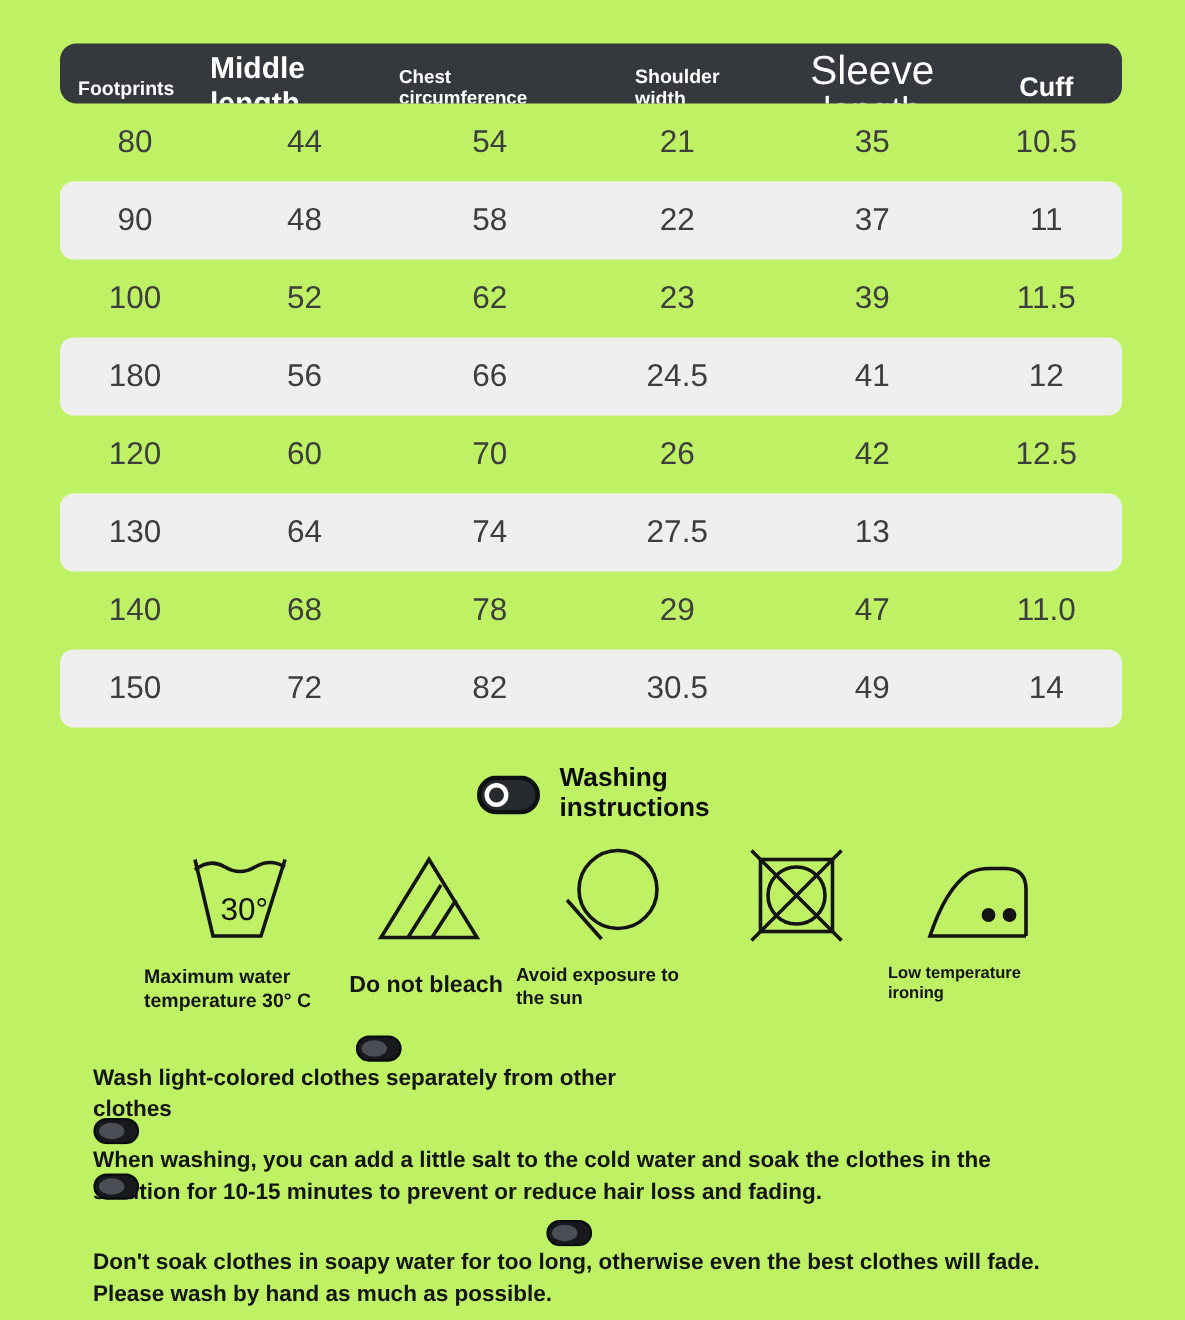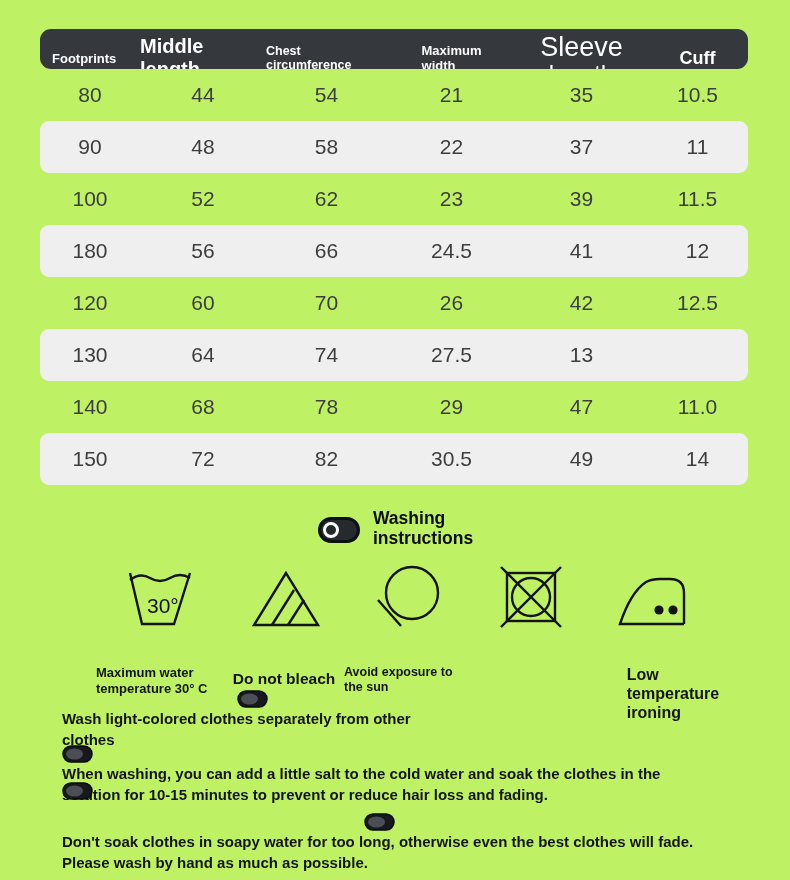--- a/index.html
+++ b/index.html
@@ -27,28 +27,28 @@
   .td{display:flex;align-items:center;justify-content:center;
       font-size:21px;color:#3d3d3d;}
 
   
   .wash-title{position:absolute;left:318px;top:508px;display:flex;align-items:flex-start;}
   .wash-title .pill{margin-top:9px;}
   .wt-text{margin-left:13px;font-size:17.5px;font-weight:bold;line-height:20px;color:#0d0d0d;}
 
   
   .symbols{position:absolute;left:96px;top:560px;width:620px;display:flex;}
-  .sym{display:flex;flex-direction:column;align-items:center;gap:22px;}
+  .sym{display:flex;flex-direction:column;align-items:center;}
   .sym .icon-box{height:70px;display:flex;align-items:flex-end;justify-content:center;}
   .sym .lbl{margin-top:13px;font-weight:bold;color:#141414;text-align:left;line-height:1.2;}
   .sym1{width:128px;} .sym1 .lbl{font-size:13px;}
   .sym2{width:120px;} .sym2 .lbl{font-size:15.5px;margin-top:18px;}
   .sym3{width:126px;} .sym3 .lbl{font-size:12.5px;}
   .sym4{width:122px;} .sym4 .lbl{font-size:12.5px;}
-  .sym5{width:122px;} .sym5 .lbl{font-size:16px;margin-left:40px;}
+  .sym5{width:122px;} .sym5 .lbl{font-size:11px;}
   .care{stroke:#141414;fill:none;stroke-width:2.4;}
   .tub-temp{font-size:21px;fill:#141414;stroke:none;font-family:"Liberation Sans",sans-serif;}
 
   
   .note{position:absolute;left:62px;display:flex;flex-direction:column;}
   .note .pill-s{flex:0 0 auto;margin-right:11px;}
   .note .txt{font-size:15px;font-weight:bold;line-height:21px;color:#141414;}
   .note1{top:690px;align-items:center;} .note1 .txt{width:392px;}
   .note2{top:742px;align-items:flex-start;} .note2 .pill-s{margin-top:3px;} .note2 .txt{width:660px;}
   .note3{top:813px;align-items:center;} .note3 .txt{width:645px;}
@@ -59,21 +59,21 @@
 
 <div class="page">
 
   <div class="size-table">
     <div class="thead">
       <div class="th th-footprints">Footprints</div>
       <div class="th th-middle">Middle length</div>
       <div class="th th-chest">Chest circumference</div>
       <div class="th th-shoulder">
         <span>
-          <span class="two">Maximum</span>
+          <span class="two">Shoulder</span>
           <span class="two">width</span>
         </span>
       </div>
       <div class="th th-sleeve">
         <span class="l1">Sleeve</span>
         <span class="l2">length</span>
       </div>
       <div class="th th-cuff">Cuff</div>
     </div>
     <div id="tbody">

